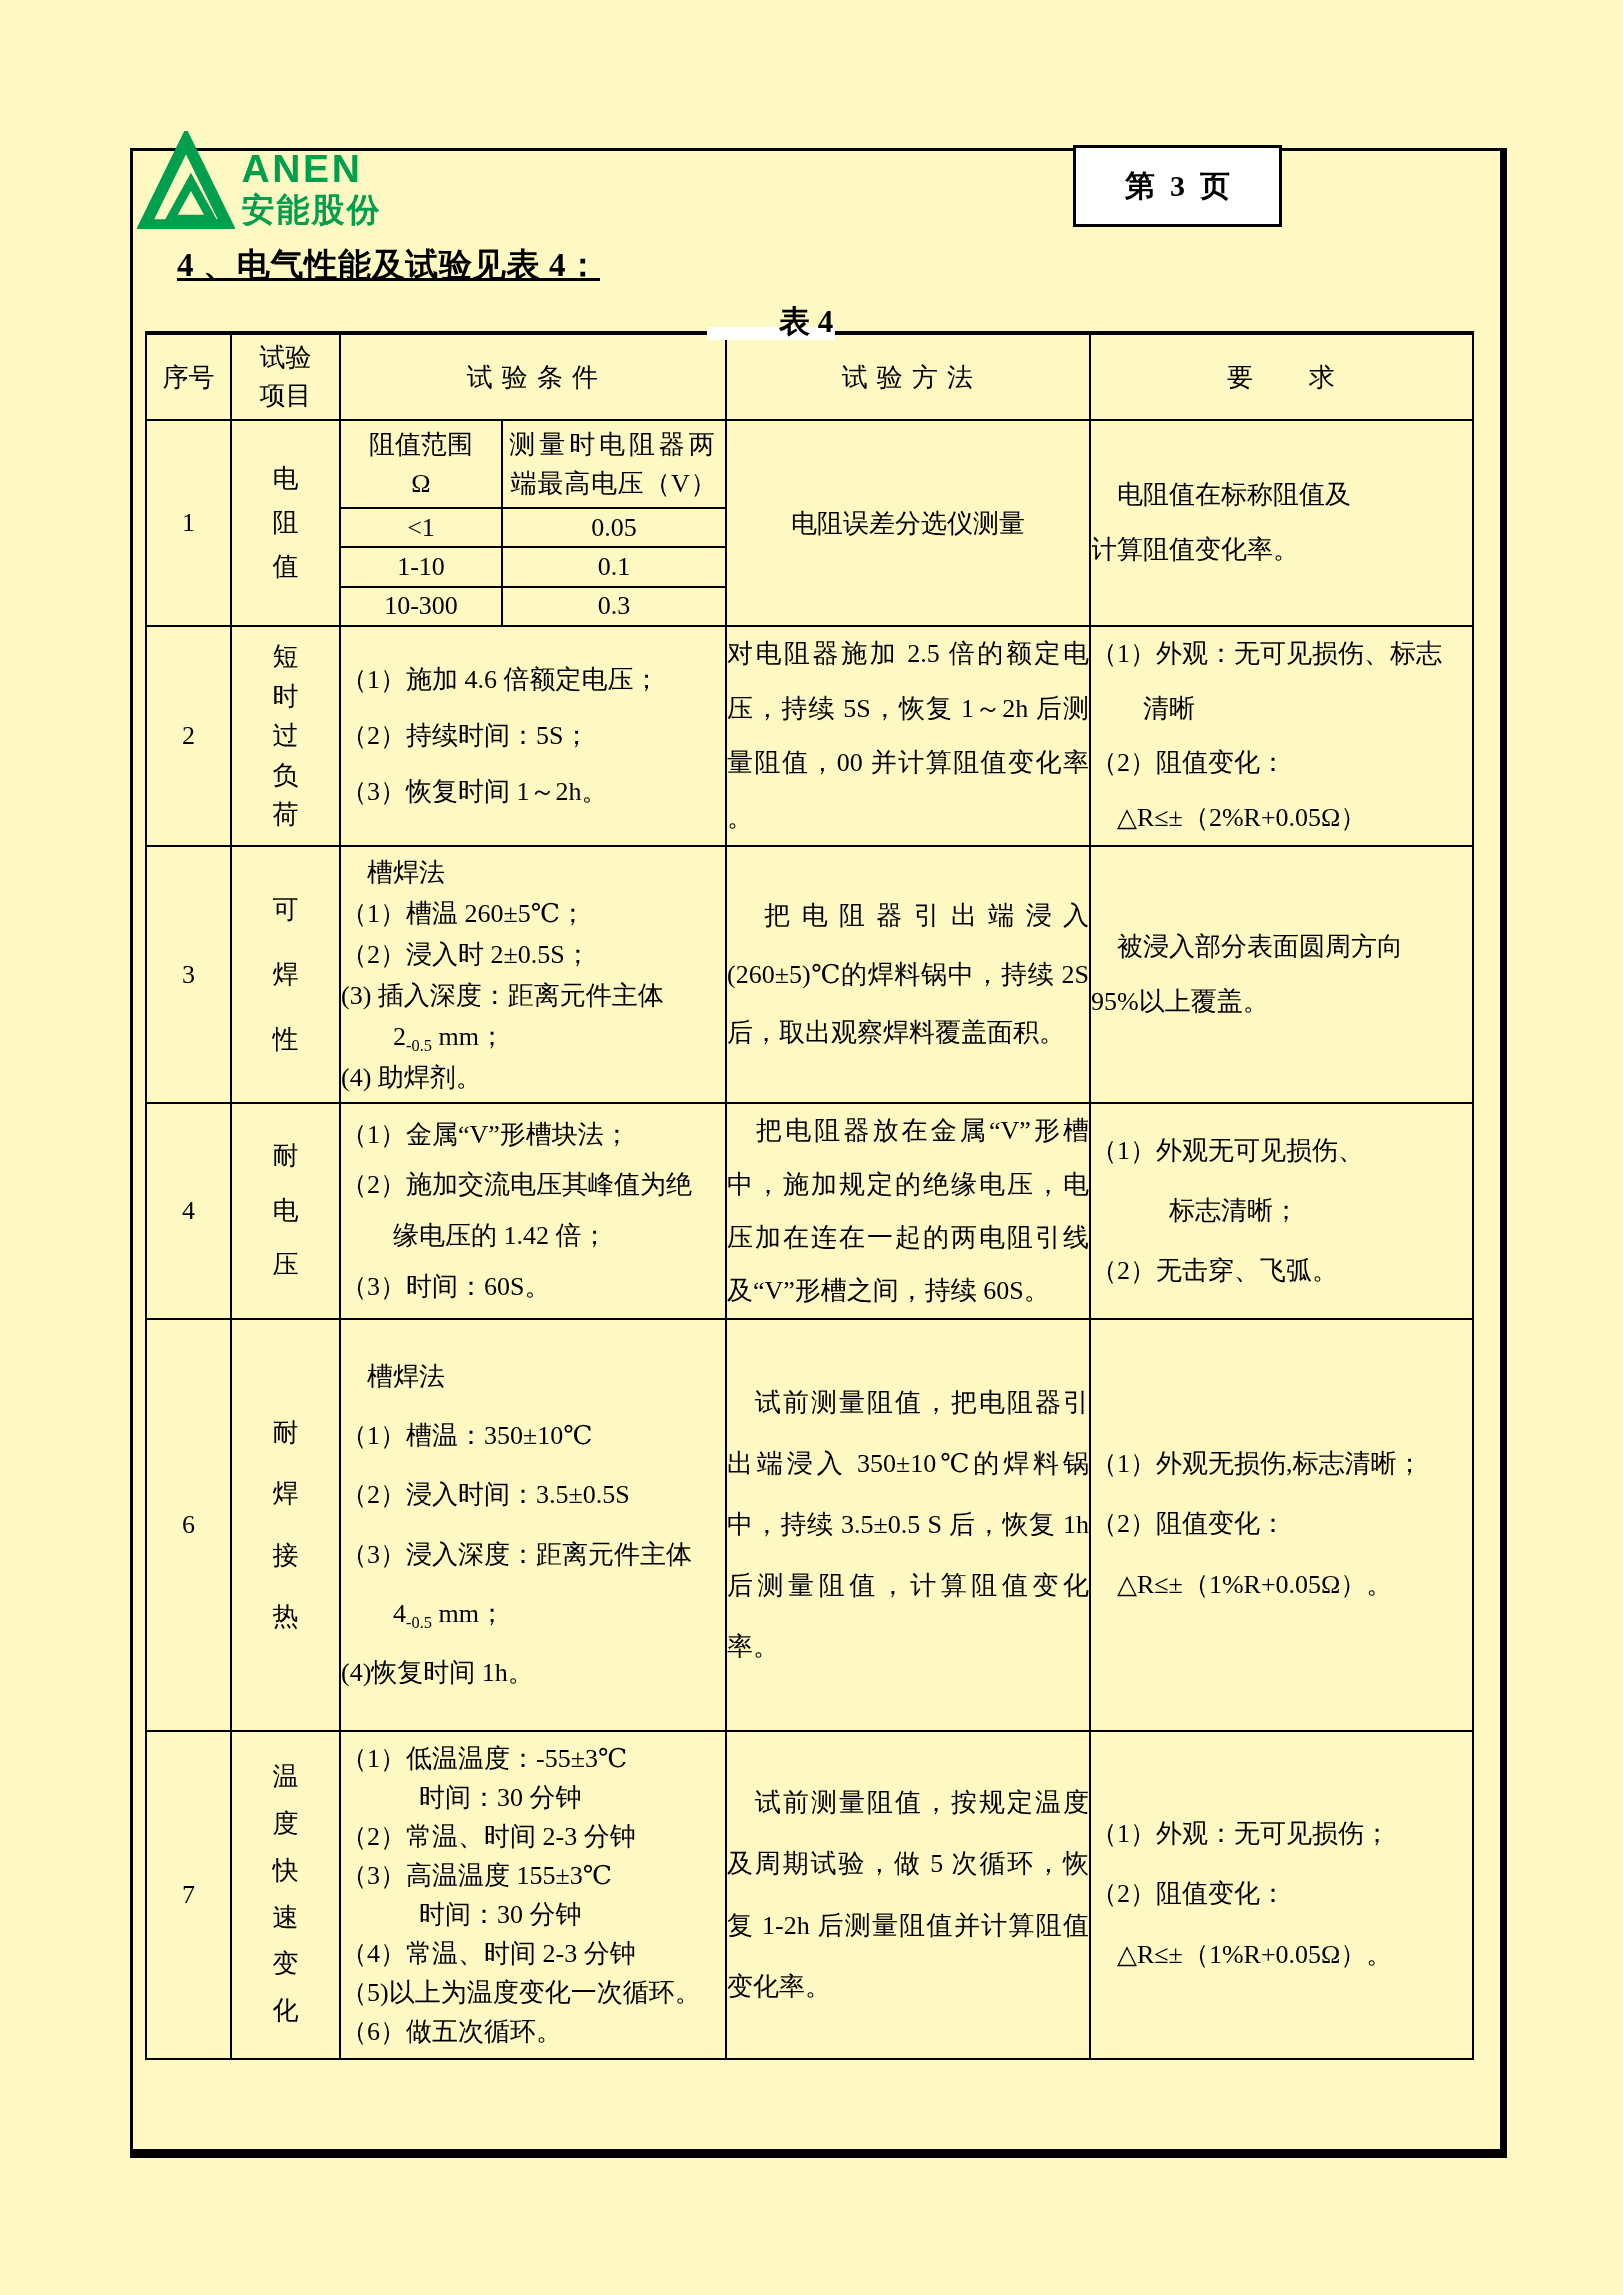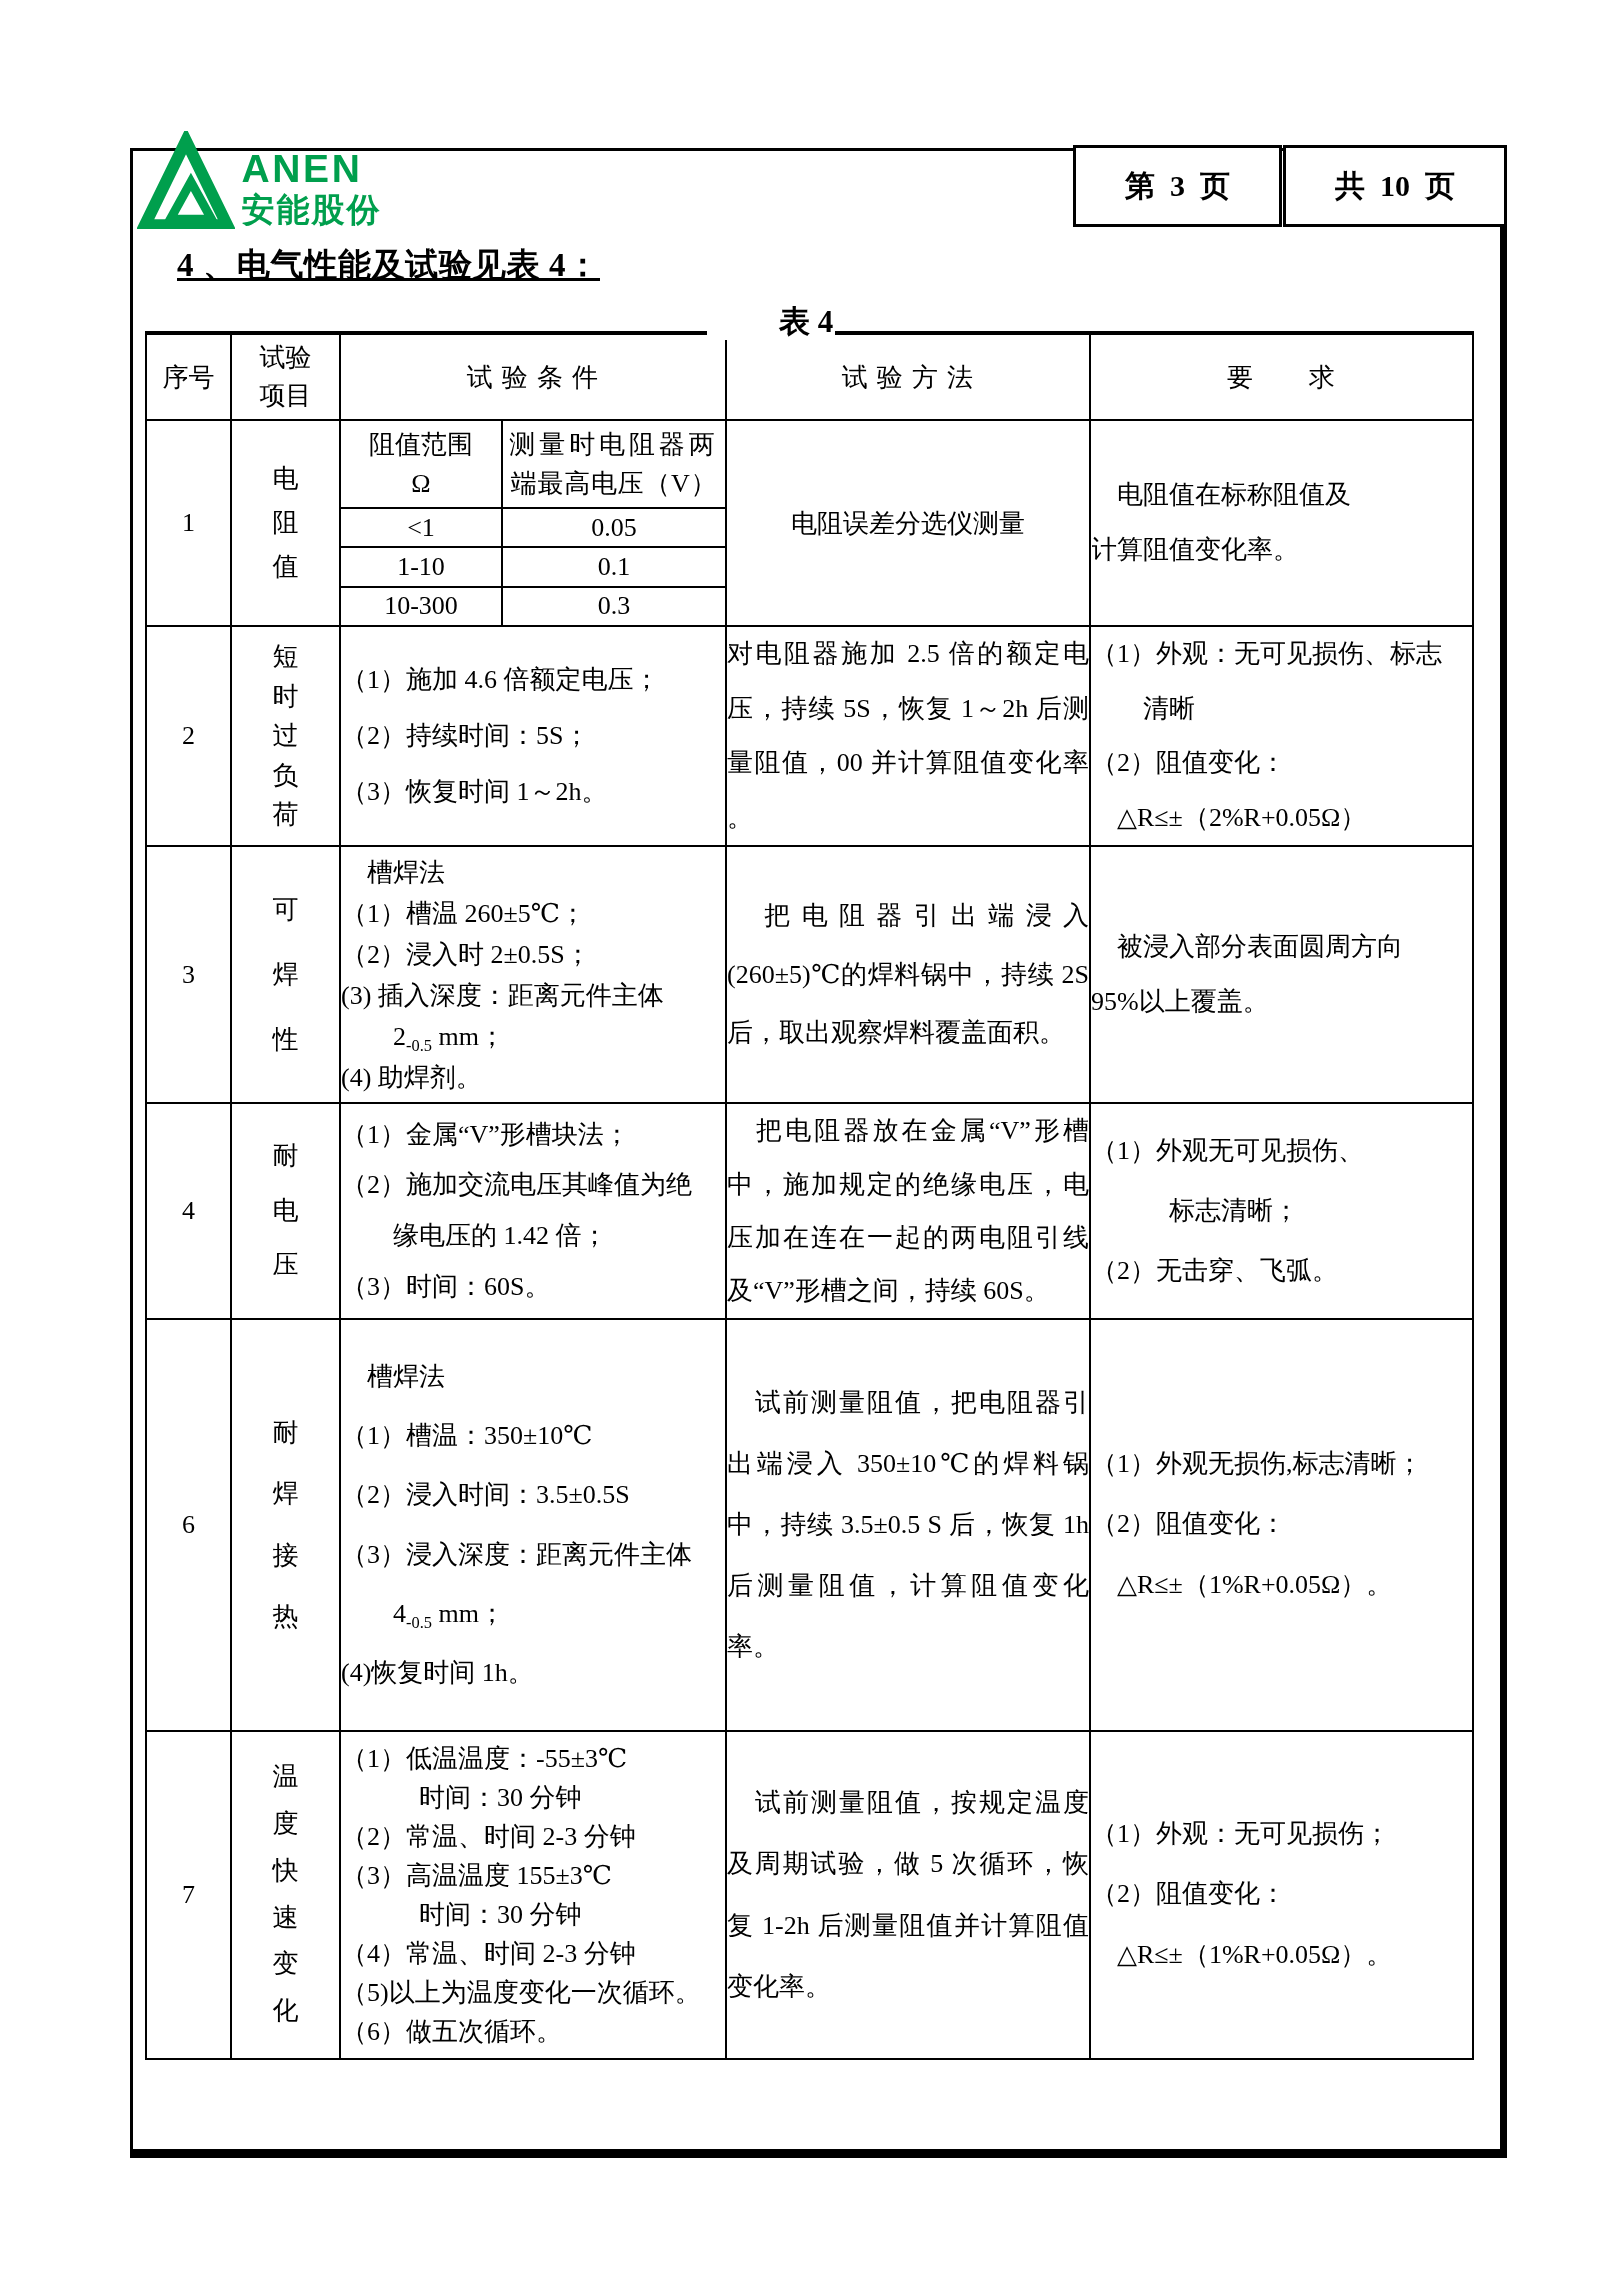--- a/index.html
+++ b/index.html
@@ -1,16 +1,16 @@
 <!DOCTYPE html>
 <html style="font-size:10.5px"><head>
 <meta charset="utf-8">
 <style>
   html,body{margin:0;padding:0;background:#e8e8e8;}
-  .page{position:relative;width:1623px;height:2295px;background:#ffffff;overflow:hidden;
+  .page{position:relative;width:1623px;height:2295px;background:#fef9c3;overflow:hidden;
         font-family:"Liberation Serif","DejaVu Serif",serif;color:#000;}
   
   .frame{position:absolute;left:130px;top:148px;width:1377px;height:2010px;box-sizing:border-box;
          border:3.9px solid #000;border-right-width:7.2px;border-bottom-width:9.2px;}
   
   .logo{position:absolute;left:137px;top:131px;display:flex;align-items:flex-start;}
   .logo-mark{width:98px;height:98px;}
   .logo-text{margin-left:6.5px;margin-top:18.3px;}
   .brand{font-family:"Liberation Sans","DejaVu Sans",sans-serif;font-weight:bold;
          font-size:39px;line-height:1.0;letter-spacing:2.6px;}
@@ -85,23 +85,20 @@
       <path d="M55 52 L76 90 L34 90 Z" fill="none" stroke="#009f4d" stroke-width="9"></path>
     </svg>
     <div class="logo-text">
       <div class="brand" style="color:#009f4d">ANEN</div>
       <div class="company" style="color:#009f4d">安能股份</div>
     </div>
   </div>
 
   <div class="pagebox pb1">
     <span>第  3  页</span>
-  </div>
-  <div class="pagebox pb2">
-    <span>共  10  页</span>
   </div>
 
   <div class="title">4 、电气性能及试验见表 4：</div>
 
   <table class="main">
     <colgroup>
         <col style="width:85px">
         <col style="width:109px">
         <col style="width:386px">
         <col style="width:364px">

